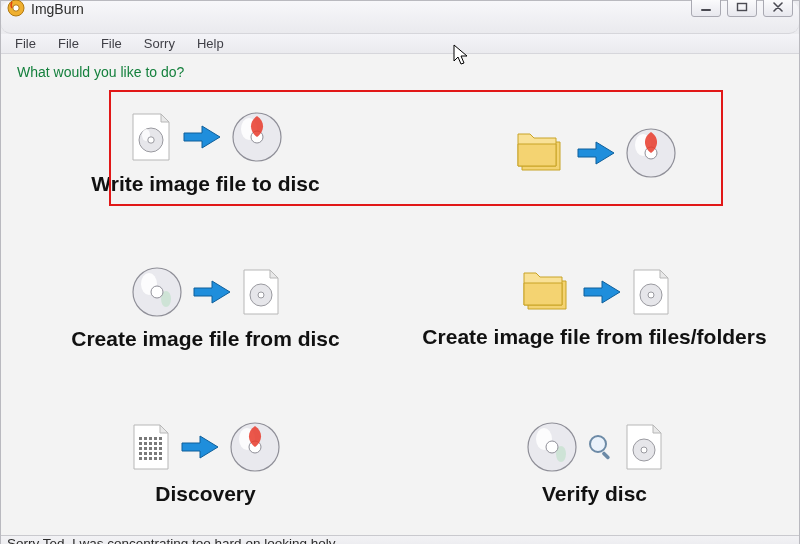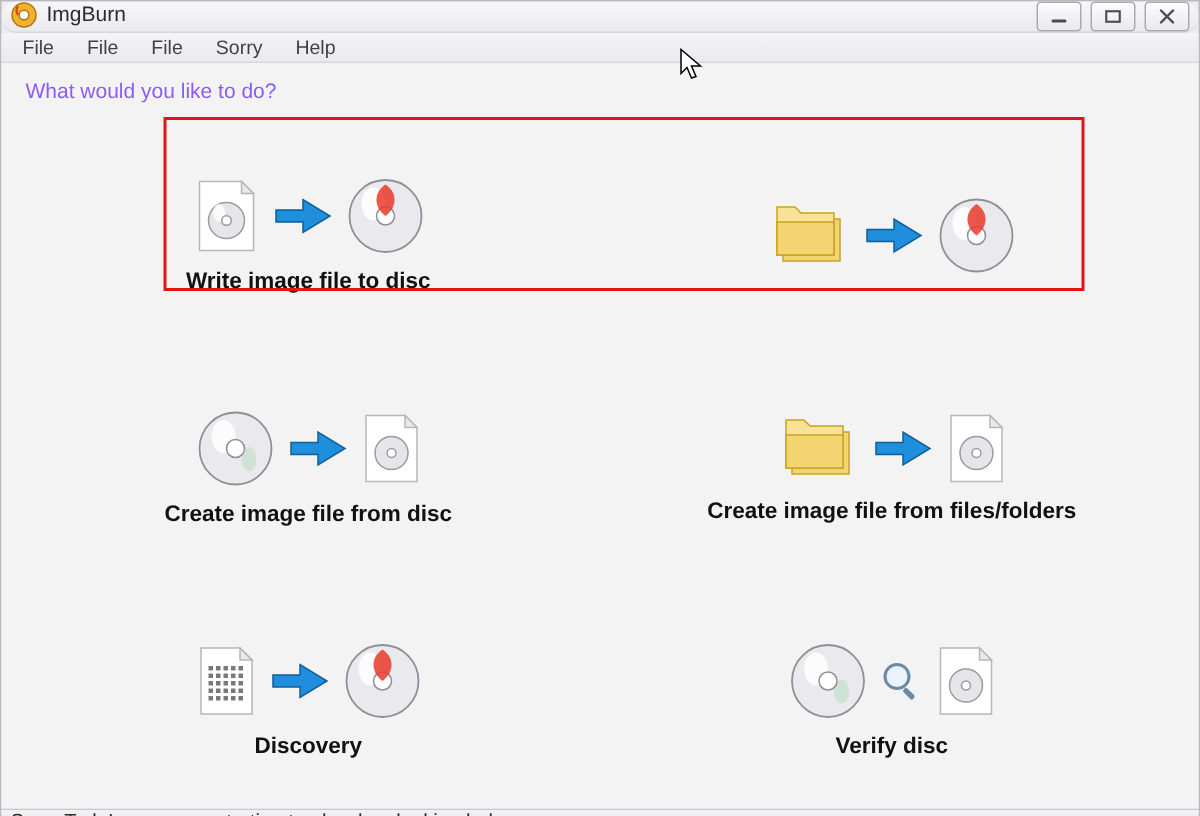--- a/index.html
+++ b/index.html
@@ -17,22 +17,22 @@
     height: 544px;
     background: linear-gradient(#ececf0, #e7e7ea);
     border: 1px solid #b9b9bf;
     display: flex;
     flex-direction: column;
   }
   .titlebar {
     height: 30px;
     background: linear-gradient(#f7f7fa, #eaeaee);
     display: flex;
-    align-items: flex-start;
-    padding: 0 6px;
+    align-items: flex-end;
+    padding: 16px 6px;
     border-bottom: 1px solid #d6d6db;
     border-radius: 10px;
   }
   .titlebar .app-icon {
     width: 18px; height: 18px; margin-right: 6px;
     display: inline-flex; align-items: center; justify-content: center;
   }
   .titlebar .title {
     flex: 1;
     color: #2d2d2d;
@@ -63,22 +63,21 @@
     font-size: 13px;
   }
   .client {
     flex: 1;
     background: #f3f3f3;
     position: relative;
     padding: 10px 14px 0 14px;
   }
   .prompt {
     font-size: 14px;
-    color: #8b5cf6;
-    margin-bottom: 16px;
+    color: #15803d;
     margin-left: 2px;
   }
   .grid {
     display: grid;
     grid-template-columns: 1fr 1fr;
     grid-template-rows: repeat(3, 145px);
     column-gap: 40px;
     row-gap: 10px;
     padding: 0 16px;
   }
@@ -88,21 +87,21 @@
     align-items: center;
     justify-content: center;
     gap: 8px;
   }
   .icon-row {
     display: flex;
     align-items: center;
     gap: 8px;
   }
   .option-label {
-    font-size: 15px;
+    font-size: 21px;
     font-weight: 700;
     color: #111;
     text-align: center;
   }
   .highlight-box {
     position: absolute;
     border: 2px solid #e11717;
     pointer-events: none;
   }
   .statusbar {

